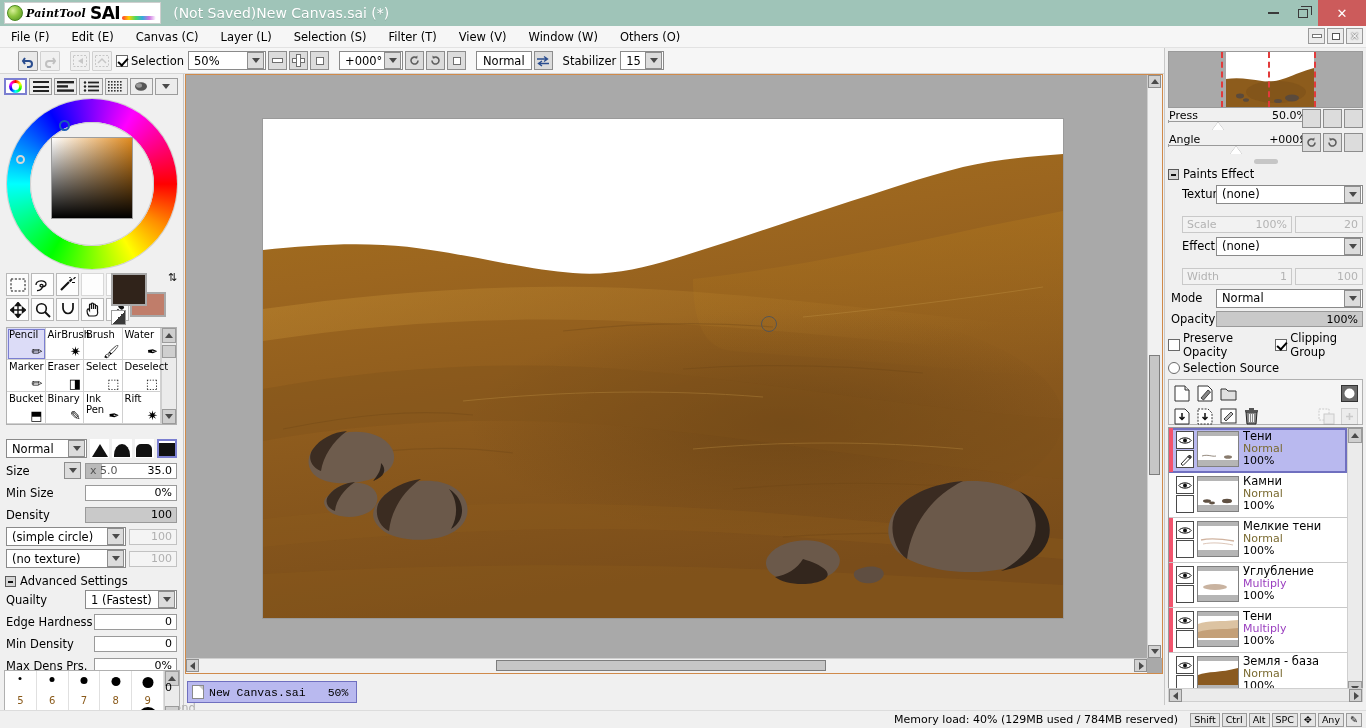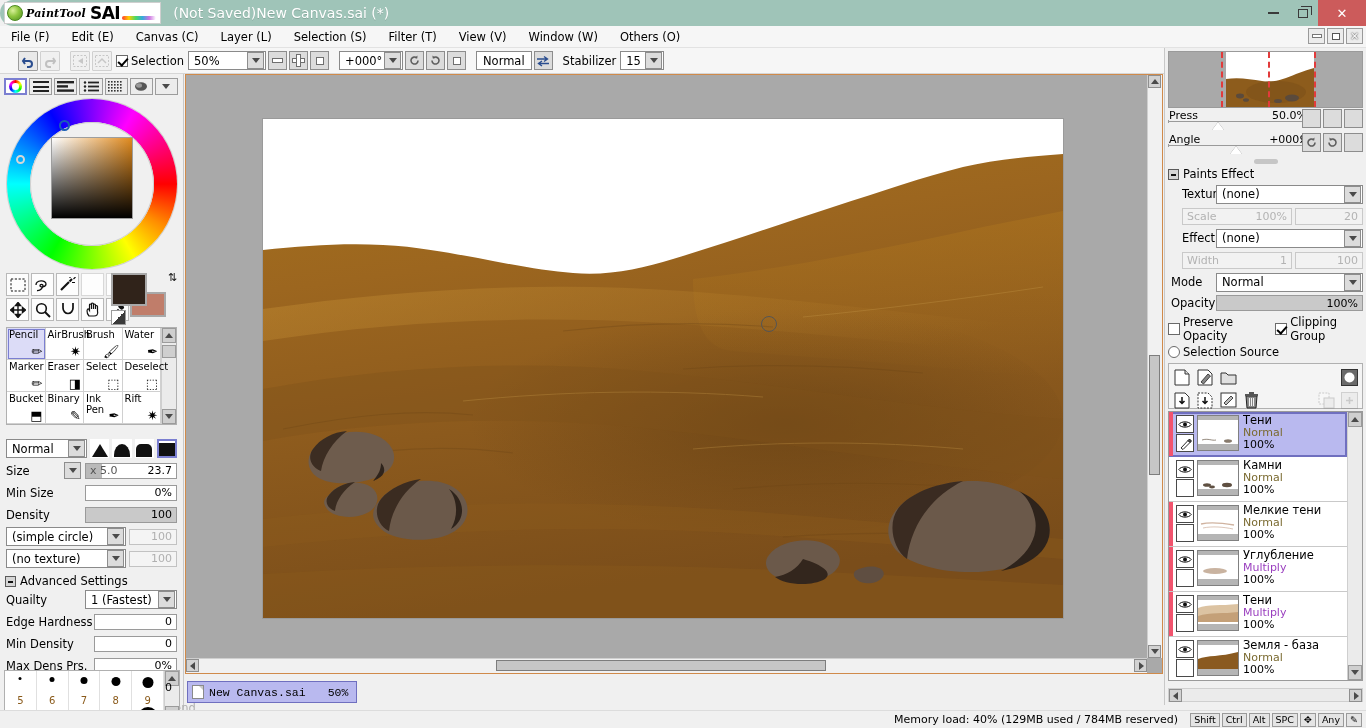--- a/index.html
+++ b/index.html
@@ -7,21 +7,21 @@
     width: 1366px; height: 728px; overflow: hidden;
     font-family: "DejaVu Sans", "Liberation Sans", sans-serif;
     font-size: 11px; color: #000; background: #f0f0f0;
     -webkit-font-smoothing: none;
   }
   #app { position: relative; width: 1366px; height: 728px; background: #f0f0f0; }
 
   
   #titlebar {
     position: absolute; left: 0; top: 0; width: 1366px; height: 26px;
-    background: #9fc4b8; display: flex; align-items: center; border-radius: 13px;
+    background: #9fc4b8; display: flex; align-items: center;
   }
   .sai-logo {
     display: flex; align-items: center; height: 22px; margin-left: 4px;
     padding: 0 4px 0 2px; background: #fff; border: 1px solid #cfcfcf;
   }
   .sai-logo .globe {
     width: 16px; height: 16px; border-radius: 50%;
     background: radial-gradient(circle at 35% 32%, #d9f09a 0%, #8ec63f 45%, #4b8a1f 100%);
     border: 1px solid #4b8a1f; margin-right: 3px;
   }
@@ -339,21 +339,21 @@
   .nav-btn {
     width: 19px; height: 19px; border: 1px solid #8d8d8d; background: #dcdcdc;
     display: flex; align-items: center; justify-content: center;
   }
   #grip { width: 24px; height: 5px; background: #c6c6c6; border-radius: 3px;
           margin: 3px auto 2px; }
   .sect-header { display: flex; align-items: center; padding: 1px 0 3px 3px; font-size: 11.5px; }
   .pe-row { display: flex; align-items: center; height: 20px; margin: 0 3px 2px 3px; }
   .pe-label { width: 48px; padding-left: 14px; font-size: 11.5px; }
   .pe-label2 { width: 48px; padding-left: 3px; font-size: 11.5px; }
-  .dimrow { display: flex; gap: 3px; margin: 4px 3px 3px 3px; }
+  .dimrow { display: flex; gap: 3px; margin: 12px 3px 3px 3px; }
   .dimbox {
     height: 17px; border: 1px solid #c9c9c9; background: #f2f2f2; color: #b3b3b3;
     display: flex; align-items: center; font-size: 11px; padding: 0 4px;
   }
   #modeopacity { margin-top: 2px; }
   #checkrow { display: flex; align-items: center; margin: 3px 3px 1px 3px; font-size: 11.5px; }
   .radio {
     width: 12px; height: 12px; border: 1px solid #6a6a6a; border-radius: 50%;
     background: #fff; margin-right: 3px; flex: none;
   }
@@ -766,21 +766,21 @@
       </div>
 
       <div class="bp-row">
         <div class="bp-label">Size</div>
         <div class="mini-dd" style="margin-right:4px">
             <i class="tri-down"></i>
           </div>
         <div class="slider">
           <span class="fill" style="width:18%; background:#b9b9b9"></span>
           <span class="txtleft">x 5.0</span>
-          <span class="txt">23.7</span>
+          <span class="txt">35.0</span>
         </div>
       </div>
 
       <div class="bp-row">
         <div class="bp-label">Min Size</div>
         <div class="slider" style="margin-left:21px">
           <span class="txt">0%</span>
         </div>
       </div>
 

